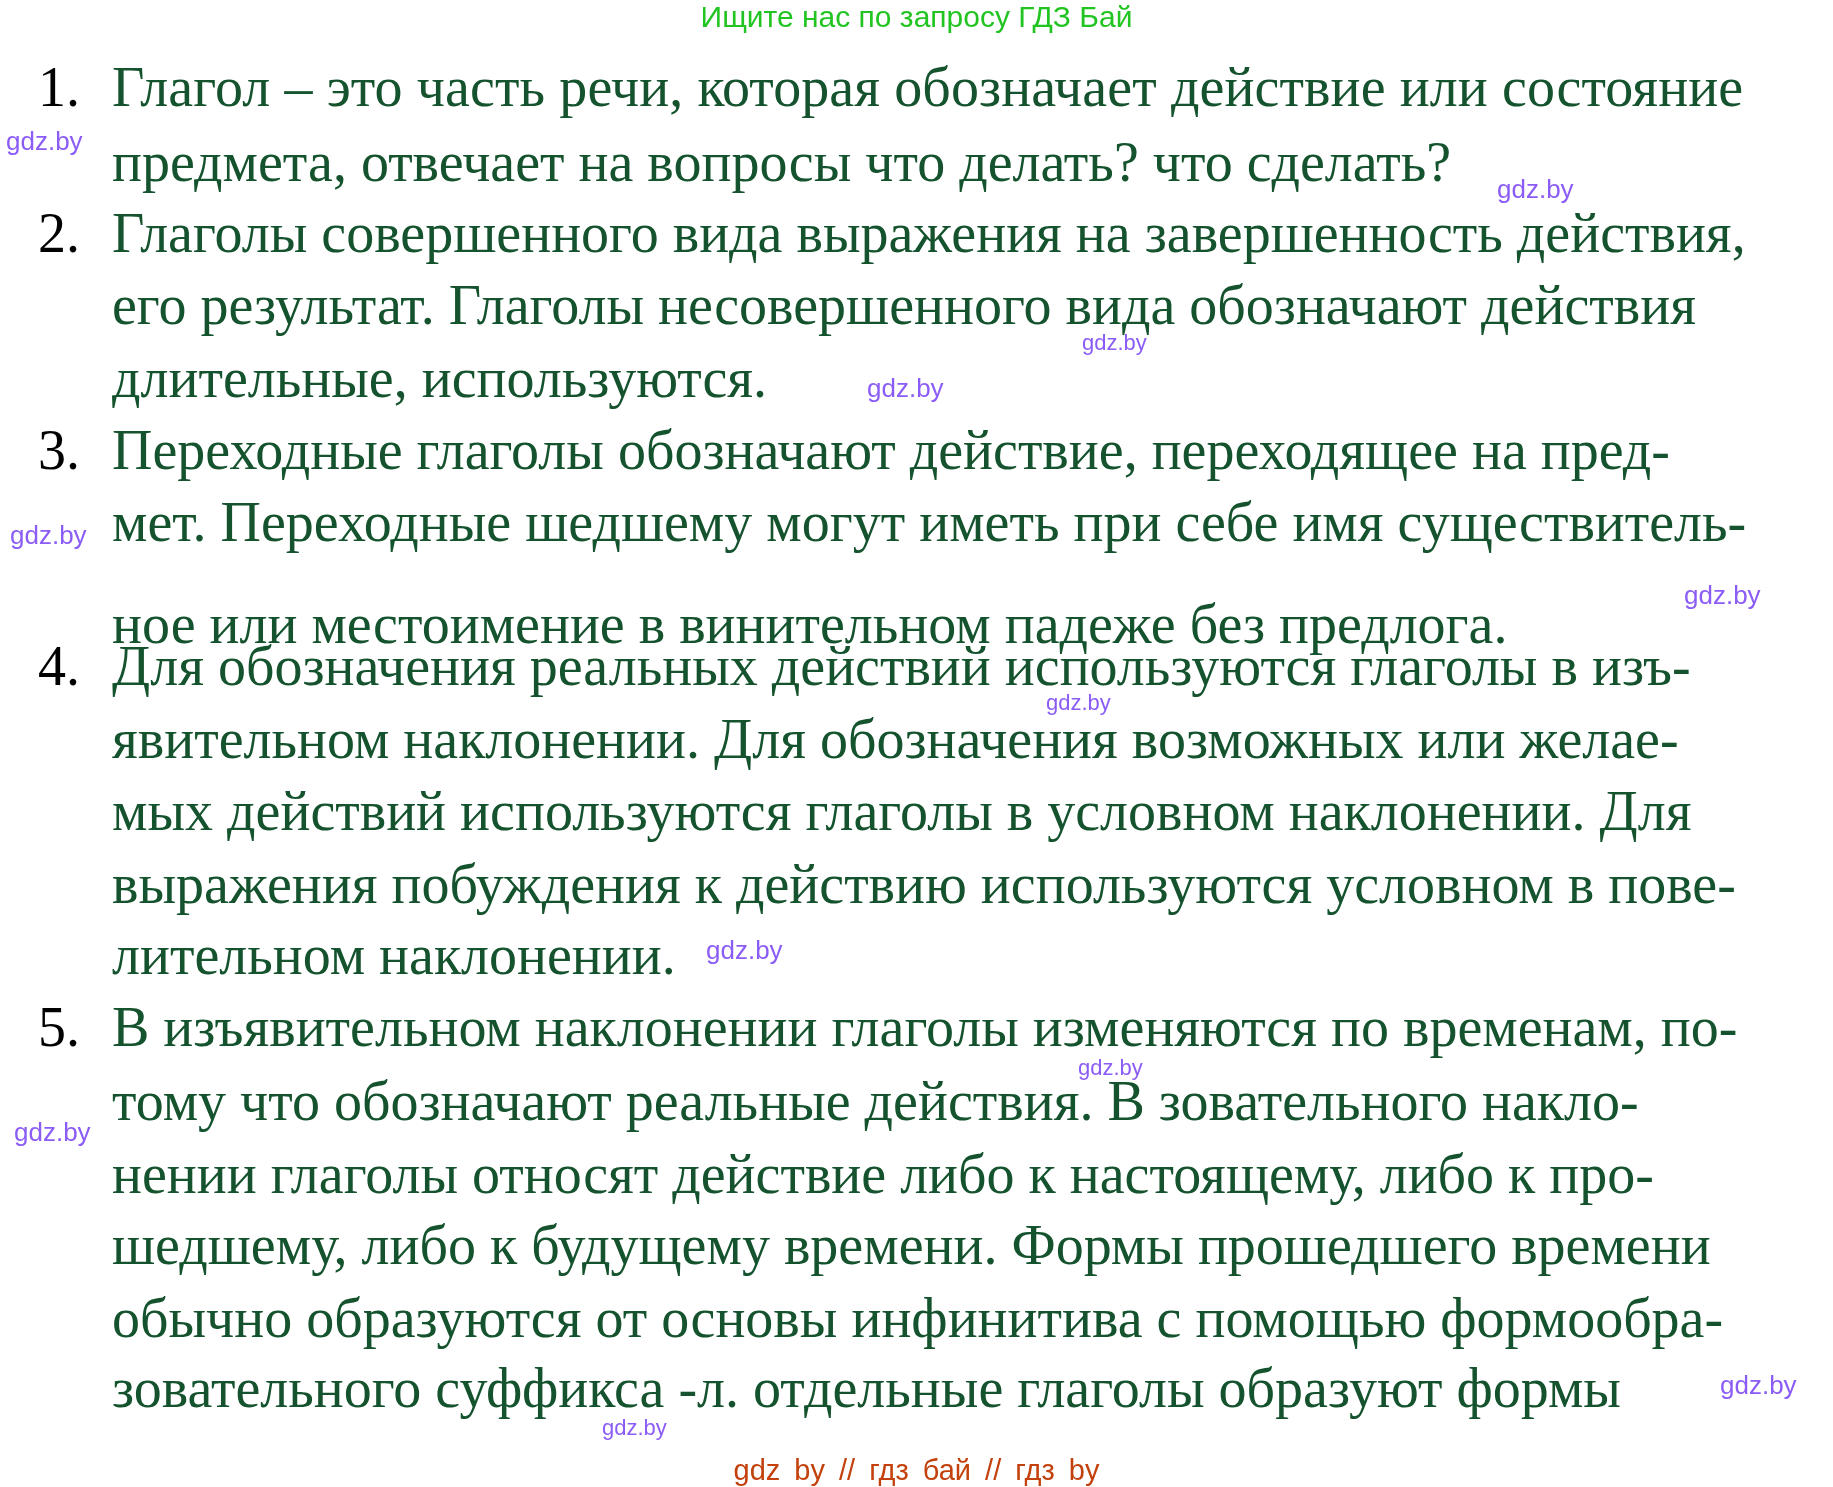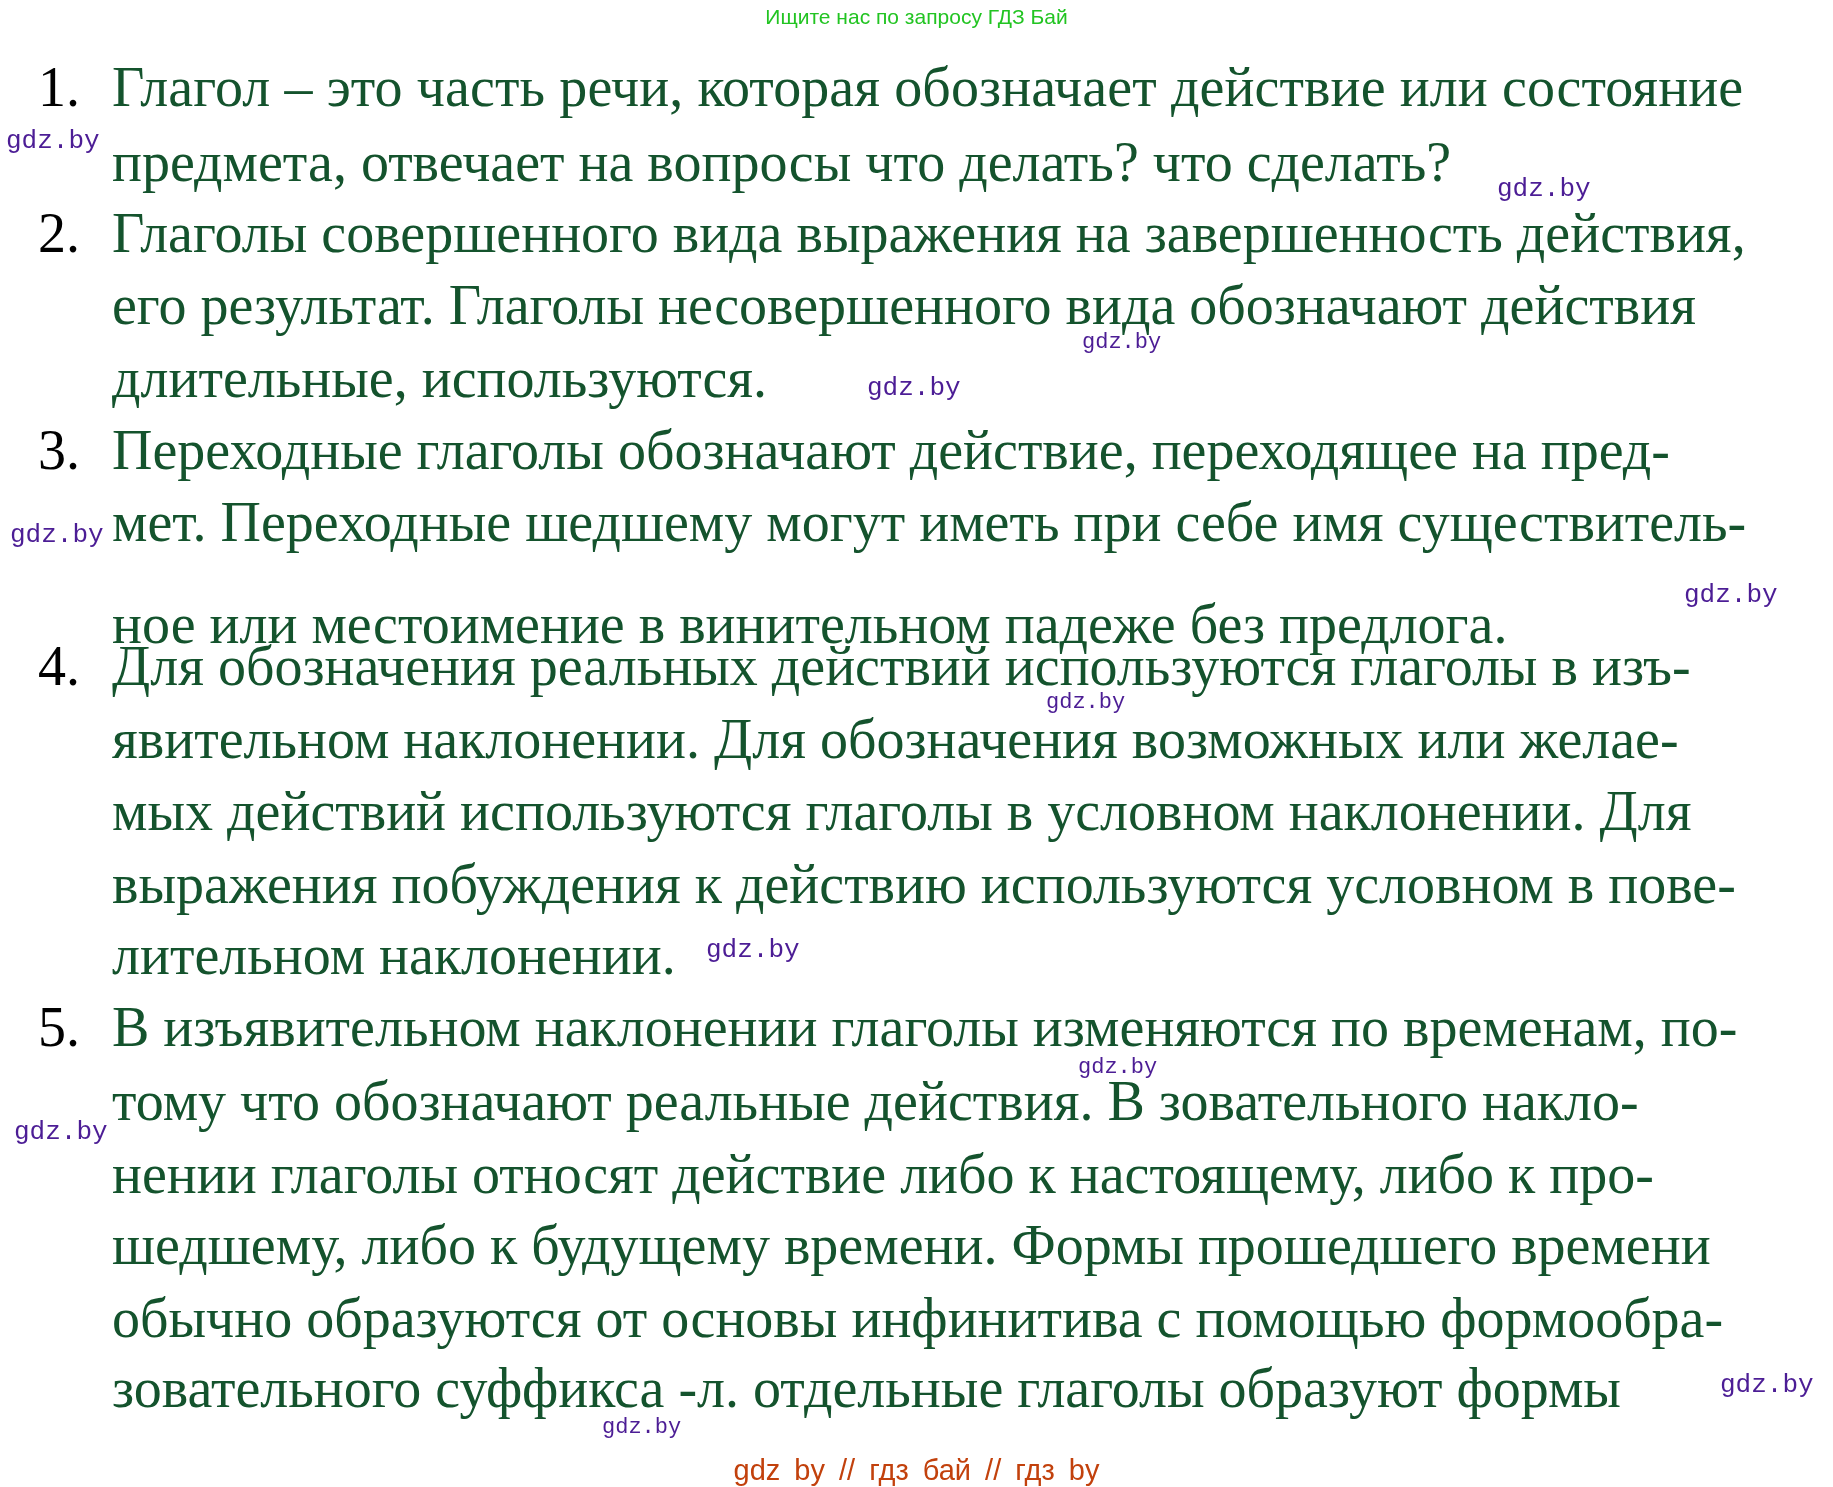--- a/index.html
+++ b/index.html
@@ -1,34 +1,34 @@
 <!DOCTYPE html>
 <html><head>
 <meta charset="utf-8">
 <style>
   html, body { margin: 0; padding: 0; background: #ffffff; }
   body { width: 1833px; height: 1487px; position: relative; overflow: hidden; }
   .top-banner {
     position: absolute; left: 0; width: 1833px; top: 0; height: 34px;
     text-align: center; font-family: "Liberation Sans", sans-serif;
-    font-size: 21px; line-height: 34px; color: #22c422;
+    font-size: 30px; line-height: 34px; color: #22c422;
   }
   .line {
     position: absolute; left: 112px; height: 70px;
     font-family: "Liberation Serif", serif; font-size: 56px; line-height: 70px;
     color: #14532d; white-space: nowrap;
   }
   .num {
     position: absolute; left: 38px; height: 70px;
     font-family: "Liberation Serif", serif; font-size: 56px; line-height: 70px;
     color: #000000;
   }
   .wm {
-    position: absolute; font-family: Liberation Mono, monospace;
-    font-size: 26px; line-height: 30px; color: #4c1d95; white-space: nowrap;
+    position: absolute; font-family: Liberation Sans, sans-serif;
+    font-size: 26px; line-height: 30px; color: #8b5cf6; white-space: nowrap;
   }
   .wm.sm { font-size: 22px; line-height: 26px; }
   .footer {
     position: absolute; left: 0; width: 1833px; top: 1452px; height: 36px;
     text-align: center; font-family: "Liberation Sans", sans-serif;
     font-size: 29px; line-height: 36px; color: #c2410c; word-spacing: 6px;
   }
 </style>
 </head>
 <body>

